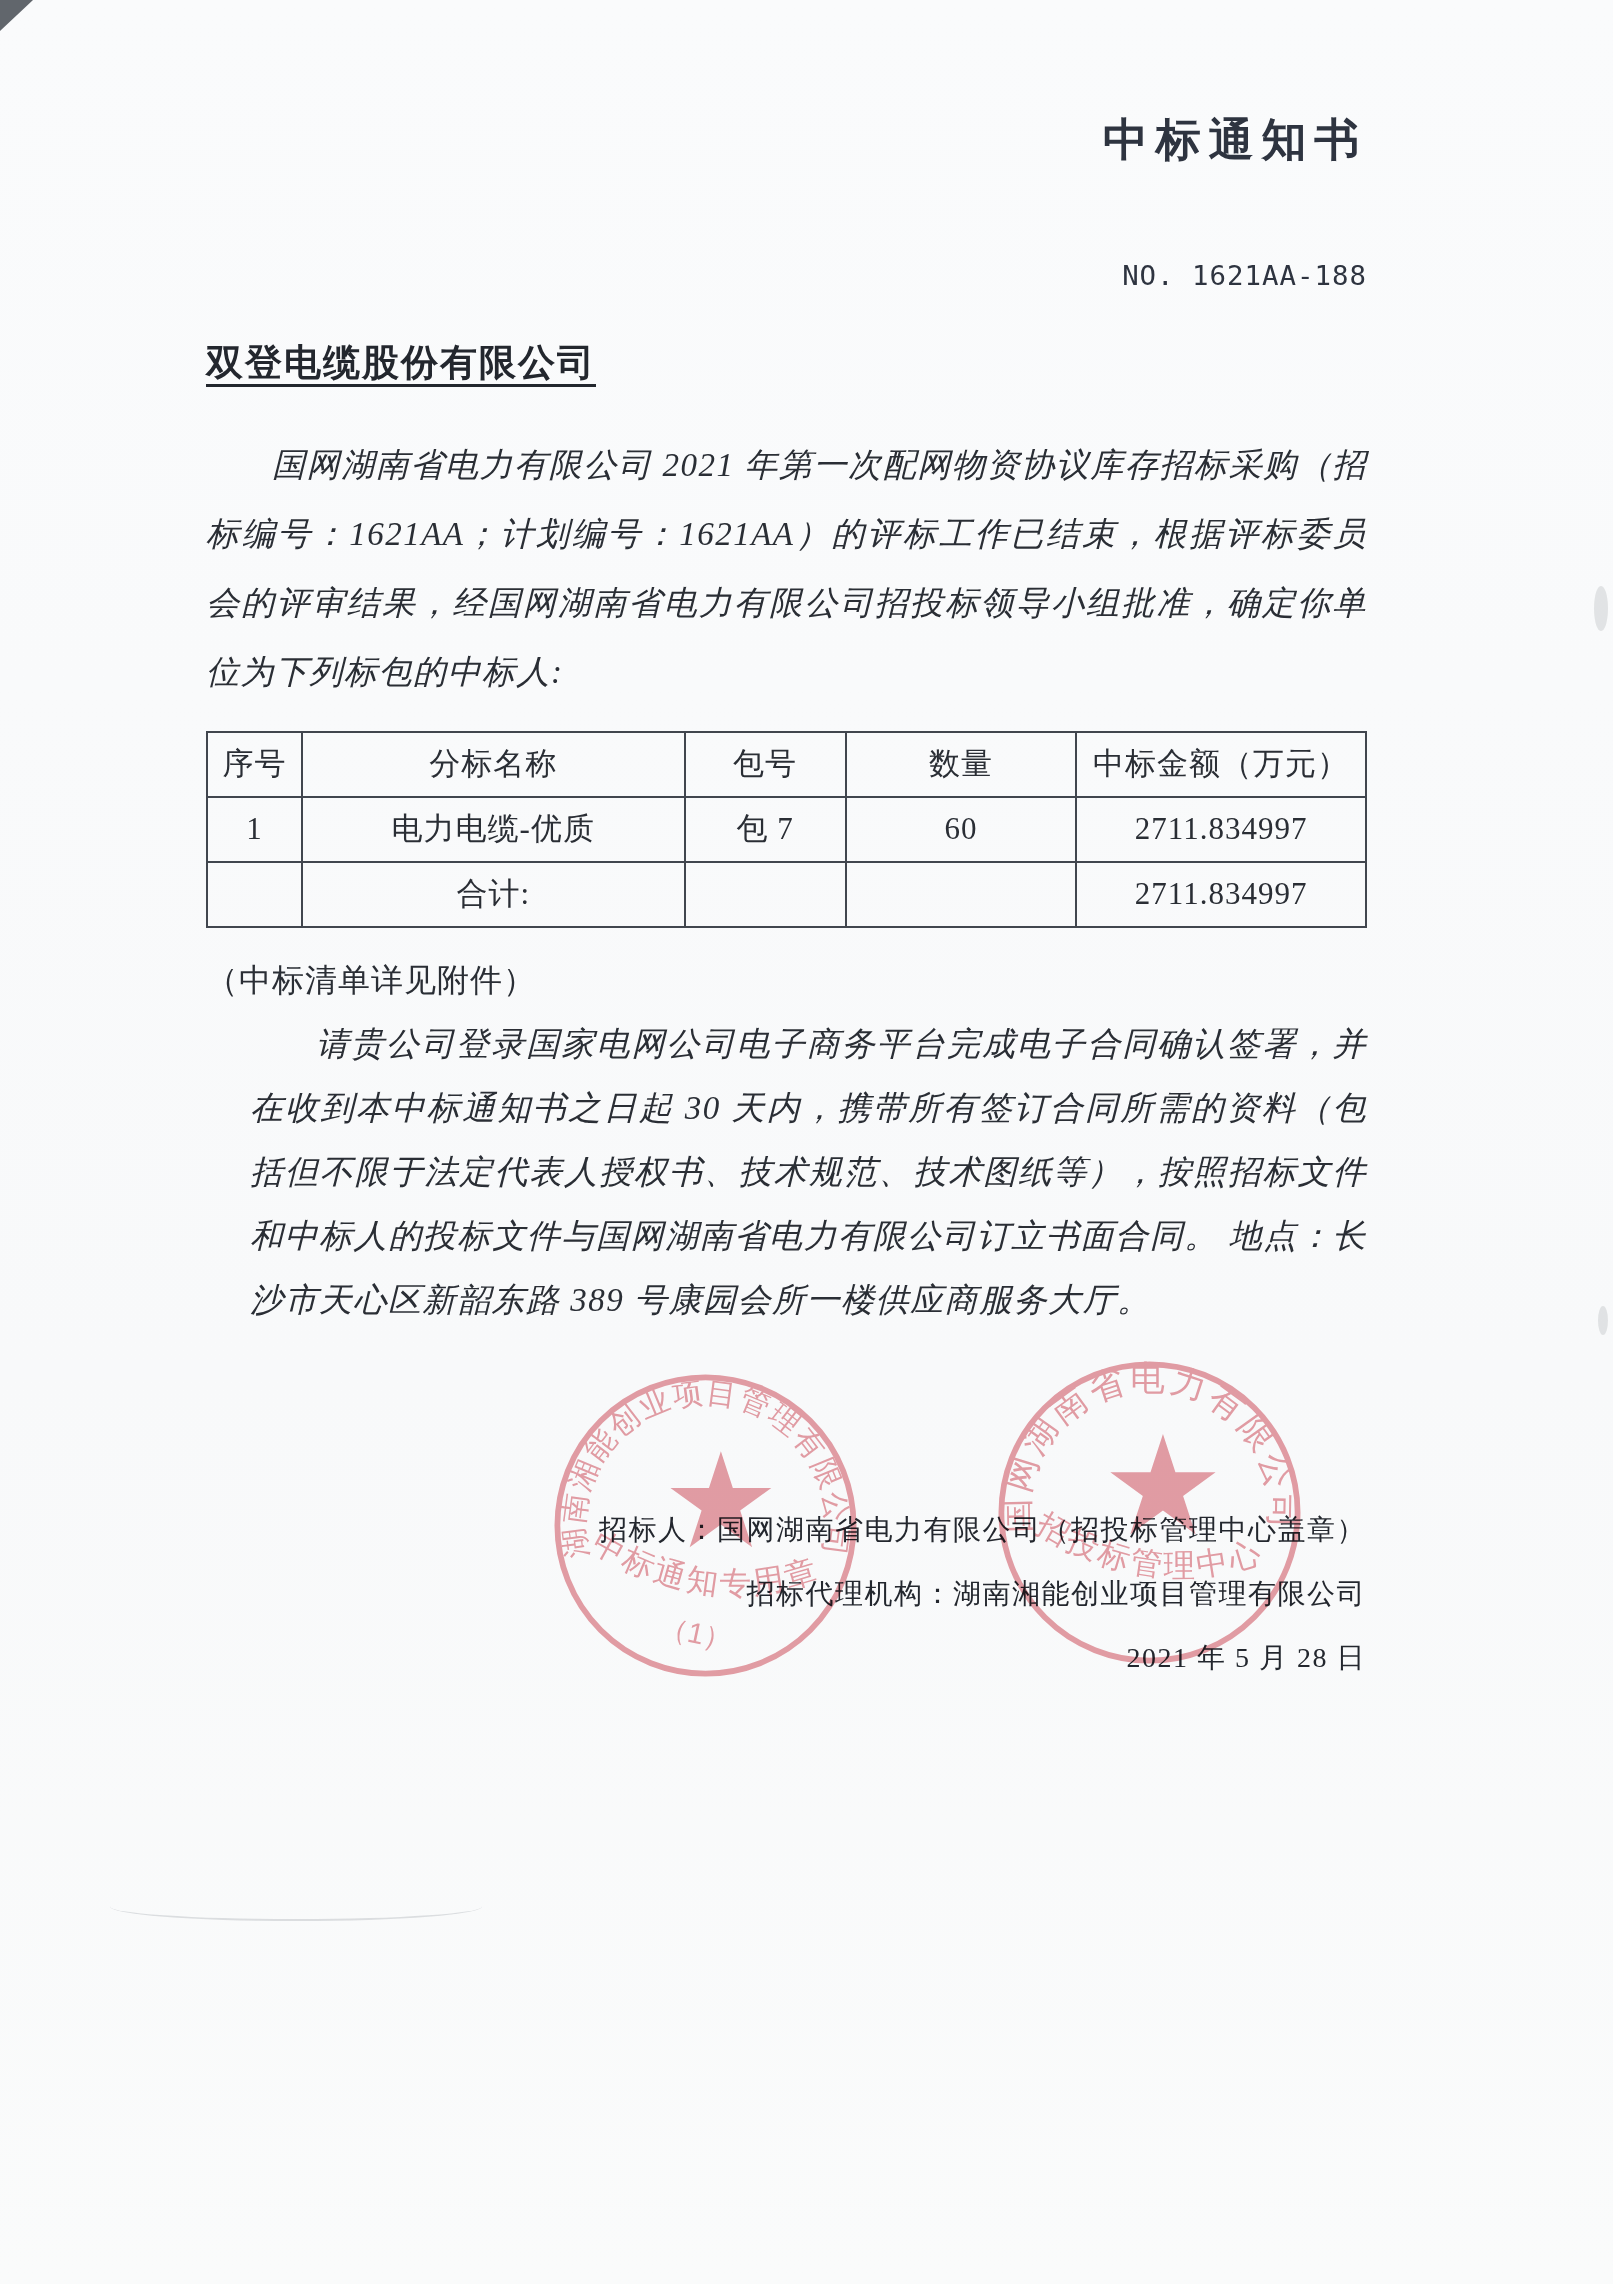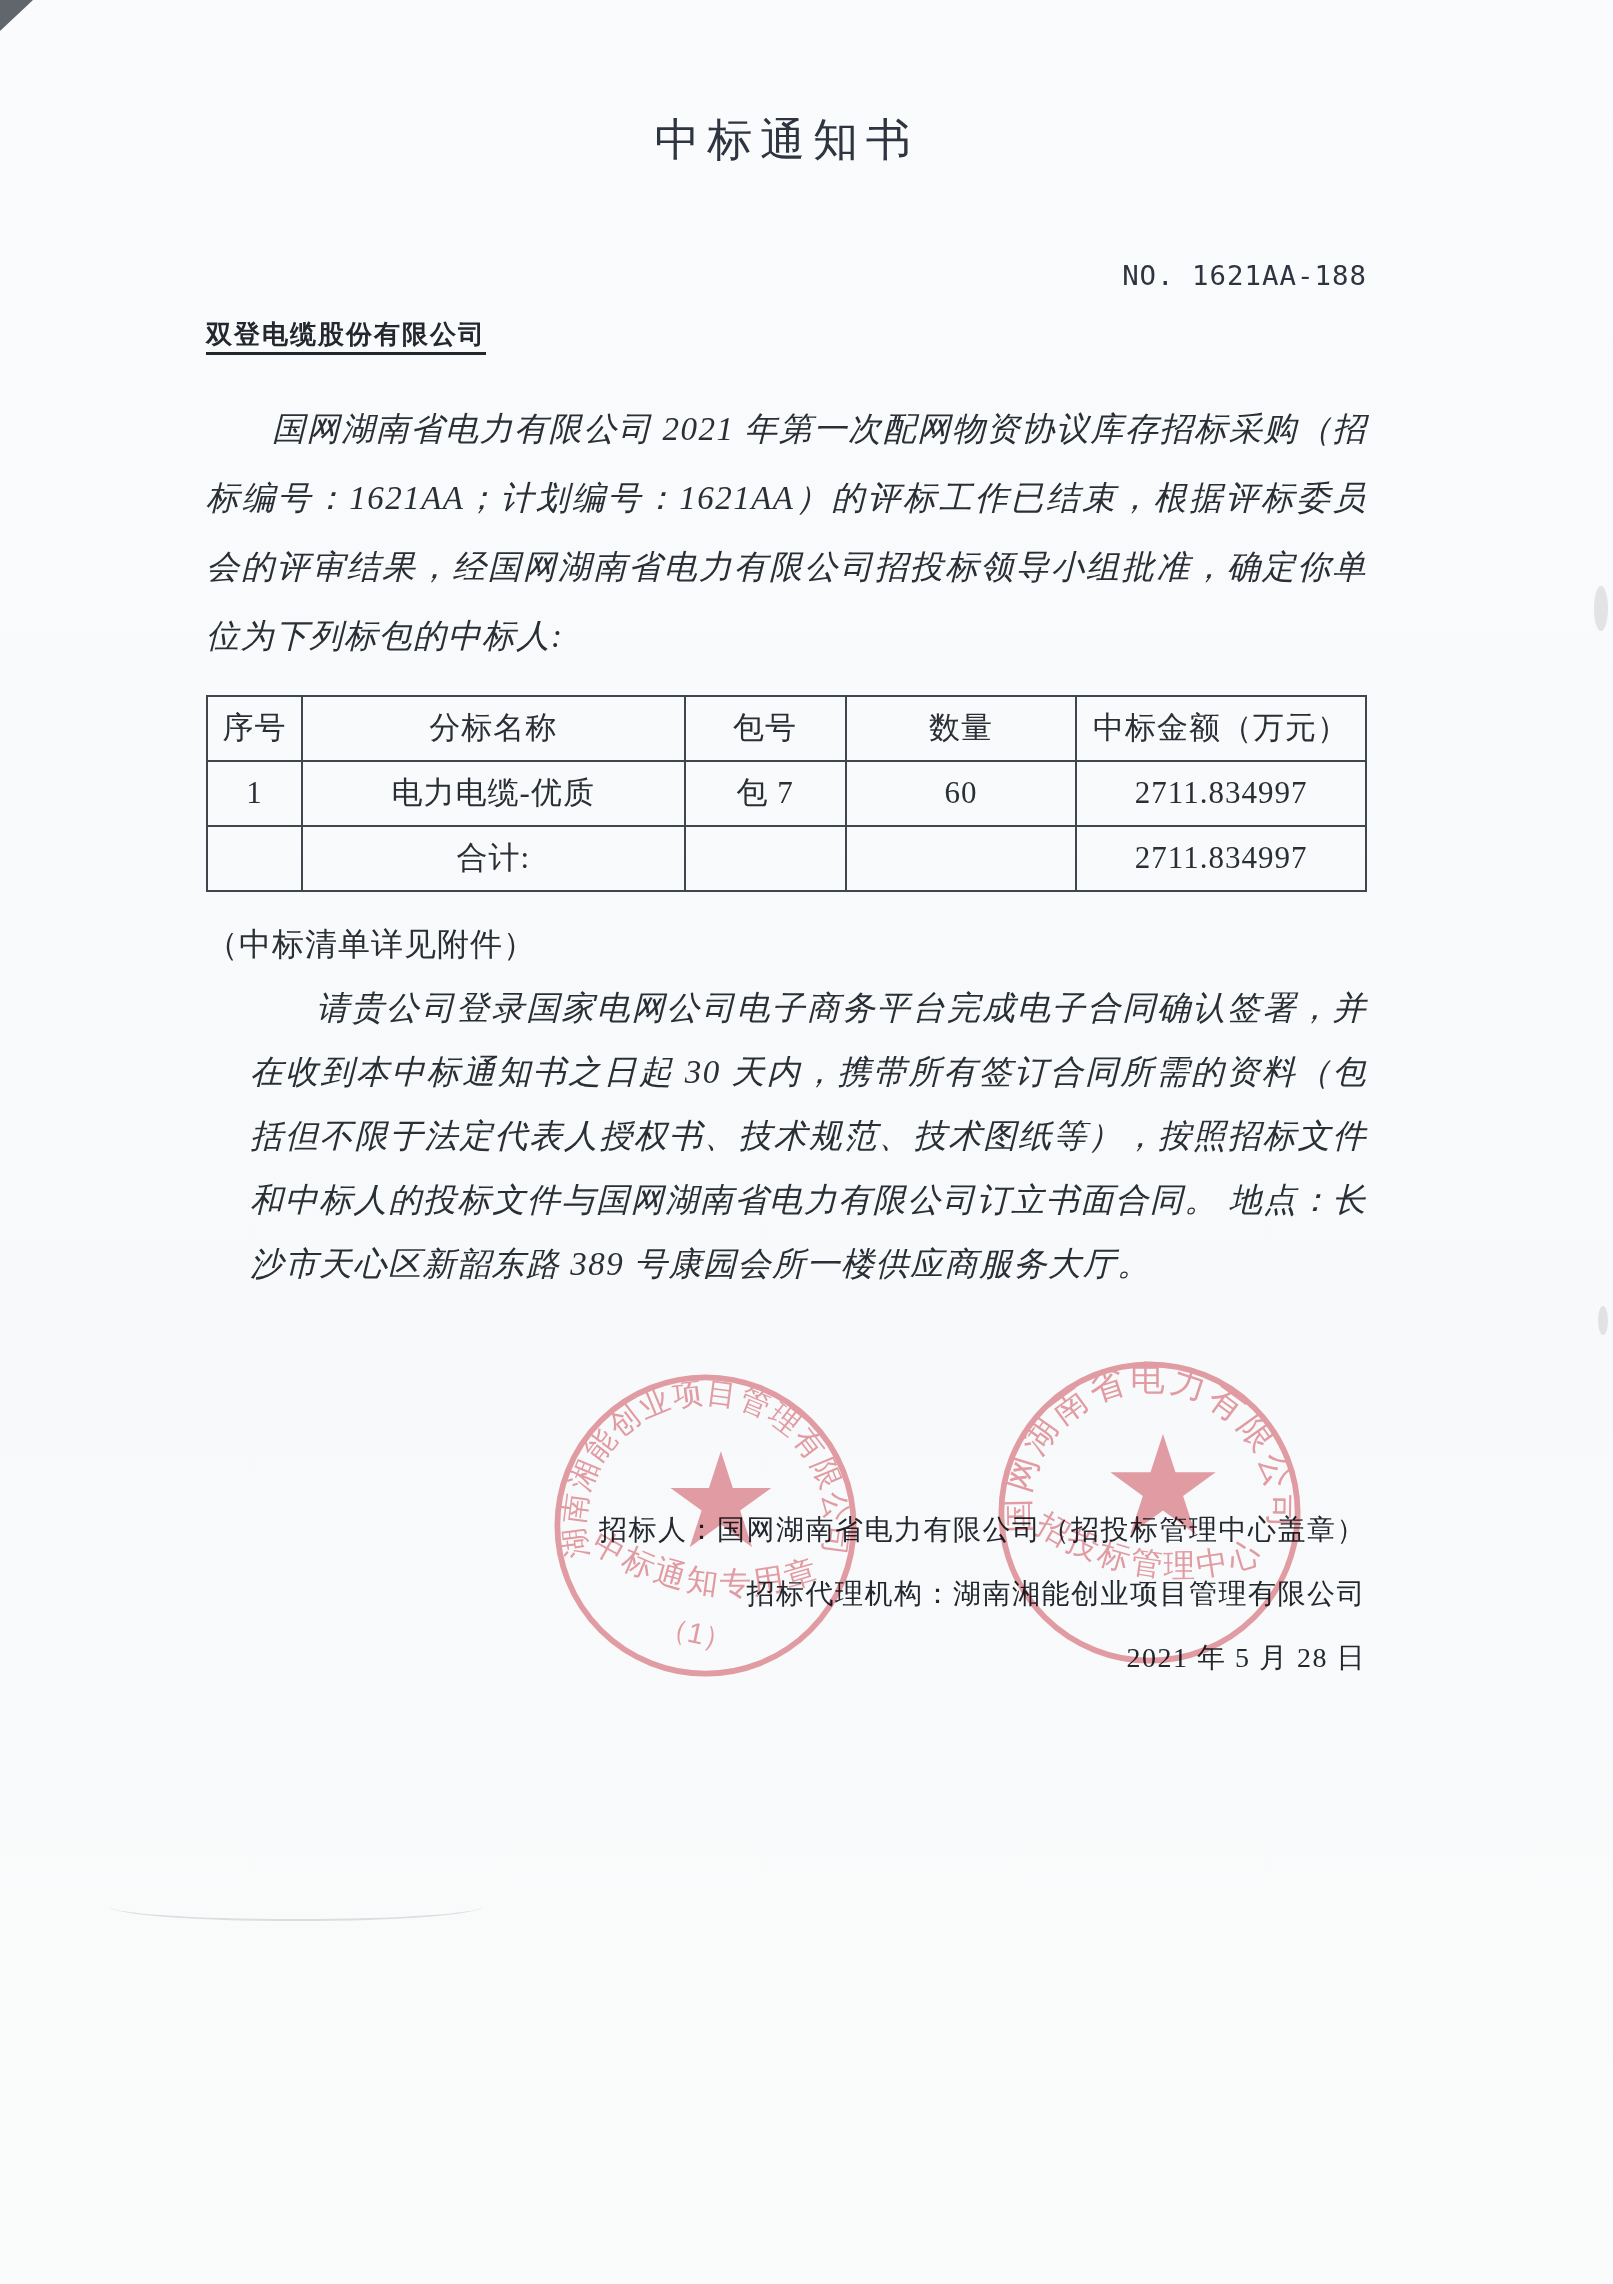--- a/index.html
+++ b/index.html
@@ -6,32 +6,32 @@
   .page{
     position:relative;
     width:1613px;height:2285px;
     background:linear-gradient(180deg,#fafbfc 0%,#f8f9fa 60%,#fafbfb 100%);
     overflow:hidden;
     font-family:"Liberation Serif","DejaVu Serif",serif;
     color:#2a2e35;
   }
   .content{position:absolute;left:206px;top:0;width:1161px;z-index:3;}
   .doc-title{
-    margin-top:110px;text-align:center;
+    margin-top:110px;text-align:right;
     font-family:"Liberation Sans","DejaVu Sans",sans-serif;
-    font-size:45px;font-weight:400;letter-spacing:7.8px;color:#2e3440;
+    font-size:45px;font-weight:700;letter-spacing:7.8px;color:#2e3440;
   }
   .doc-no{
     margin-top:90px;text-align:right;
     font-family:"DejaVu Sans Mono","Liberation Mono",monospace;
     font-size:27.4px;letter-spacing:1px;color:#2e3440;
   }
   .recipient{
-    margin-top:26px;display:inline-block;
-    font-size:26px;font-weight:700;letter-spacing:2px;
+    margin-top:47px;display:inline-block;
+    font-size:37px;font-weight:700;letter-spacing:2px;
     text-decoration:underline;text-underline-offset:8.8px;
     text-decoration-thickness:2.9px;color:#23272e;
   }
   .para{
     margin-top:43px;font-size:33px;line-height:69px;
     text-align:justify;text-indent:2em;letter-spacing:1.5px;color:#2a2e35;font-style:italic;
   }
   .para.second{margin-top:9.8px;line-height:64px;margin-left:44px;}
   table.award{
     margin-top:23.5px;width:100%;border-collapse:collapse;

